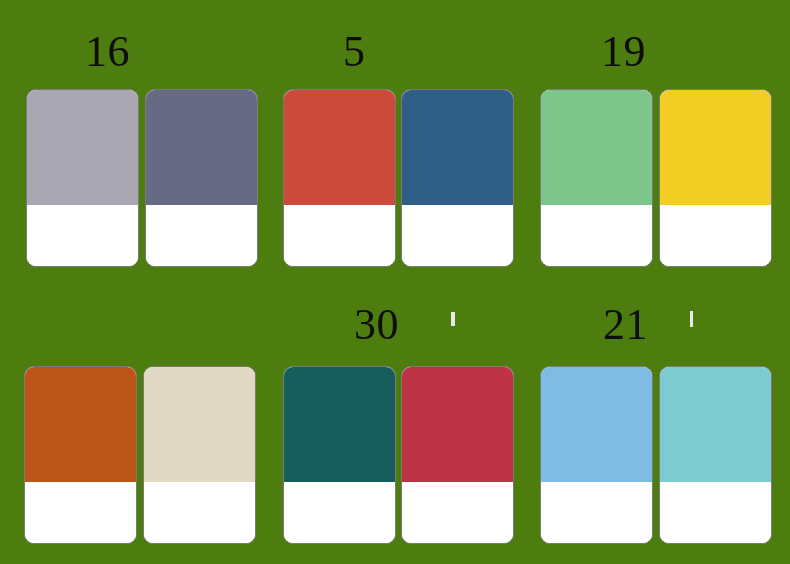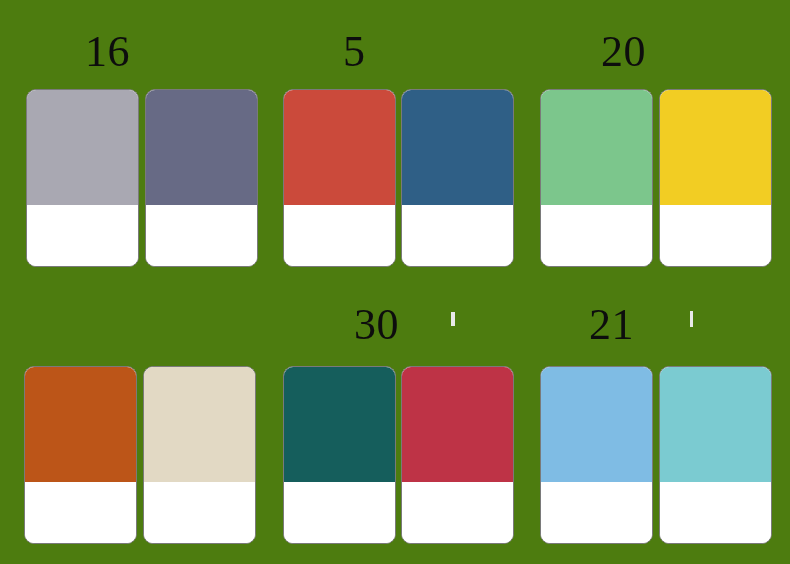--- a/index.html
+++ b/index.html
@@ -96,21 +96,21 @@
     <div class="card" style="left: 283px; top: 89px; width: 113px; height: 178px;">
       <div class="card-fill" style="height: 117px; background: rgb(203, 74, 59);"></div>
       <div class="card-blank" style="height: 61px;"></div>
       <div class="card-caption"></div>
     </div>
     <div class="card" style="left: 401px; top: 89px; width: 113px; height: 178px;">
       <div class="card-fill" style="height: 117px; background: rgb(47, 95, 134);"></div>
       <div class="card-blank" style="height: 61px;"></div>
       <div class="card-caption"></div>
     </div>
-    <div class="group-label" style="left: 601px; top: 30px;">20</div>
+    <div class="group-label" style="left: 601px; top: 30px;">19</div>
     <div class="card" style="left: 540px; top: 89px; width: 113px; height: 178px;">
       <div class="card-fill" style="height: 117px; background: rgb(124, 198, 140);"></div>
       <div class="card-blank" style="height: 61px;"></div>
       <div class="card-caption"></div>
     </div>
     <div class="card" style="left: 659px; top: 89px; width: 113px; height: 178px;">
       <div class="card-fill" style="height: 117px; background: rgb(242, 205, 35);"></div>
       <div class="card-blank" style="height: 61px;"></div>
       <div class="card-caption"></div>
     </div>
@@ -128,21 +128,21 @@
     <div class="card" style="left: 283px; top: 366px; width: 113px; height: 178px;">
       <div class="card-fill" style="height: 117px; background: rgb(21, 94, 92);"></div>
       <div class="card-blank" style="height: 61px;"></div>
       <div class="card-caption"></div>
     </div>
     <div class="card" style="left: 401px; top: 366px; width: 113px; height: 178px;">
       <div class="card-fill" style="height: 117px; background: rgb(190, 51, 70);"></div>
       <div class="card-blank" style="height: 61px;"></div>
       <div class="card-caption"></div>
     </div>
-    <div class="group-label" style="left: 589px; top: 303px;">21</div>
+    <div class="group-label" style="left: 603px; top: 303px;">21</div>
     <div class="card" style="left: 540px; top: 366px; width: 113px; height: 178px;">
       <div class="card-fill" style="height: 117px; background: rgb(127, 188, 228);"></div>
       <div class="card-blank" style="height: 61px;"></div>
       <div class="card-caption"></div>
     </div>
     <div class="card" style="left: 659px; top: 366px; width: 113px; height: 178px;">
       <div class="card-fill" style="height: 117px; background: rgb(123, 203, 209);"></div>
       <div class="card-blank" style="height: 61px;"></div>
       <div class="card-caption"></div>
     </div>

